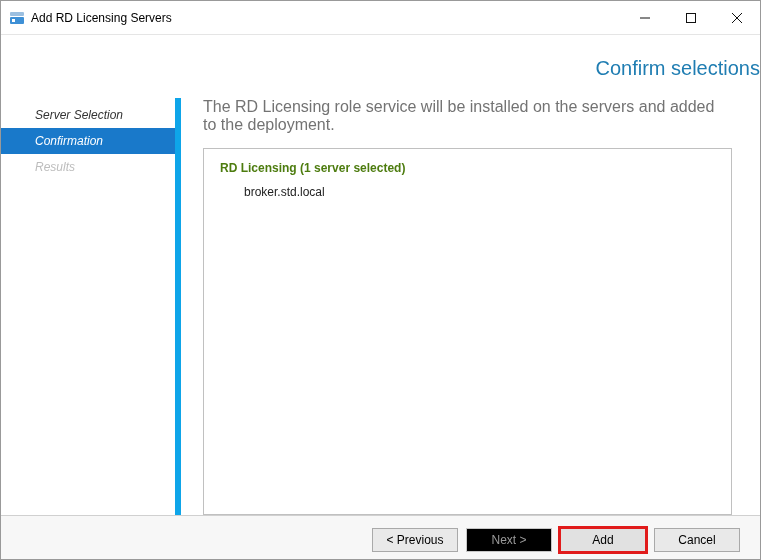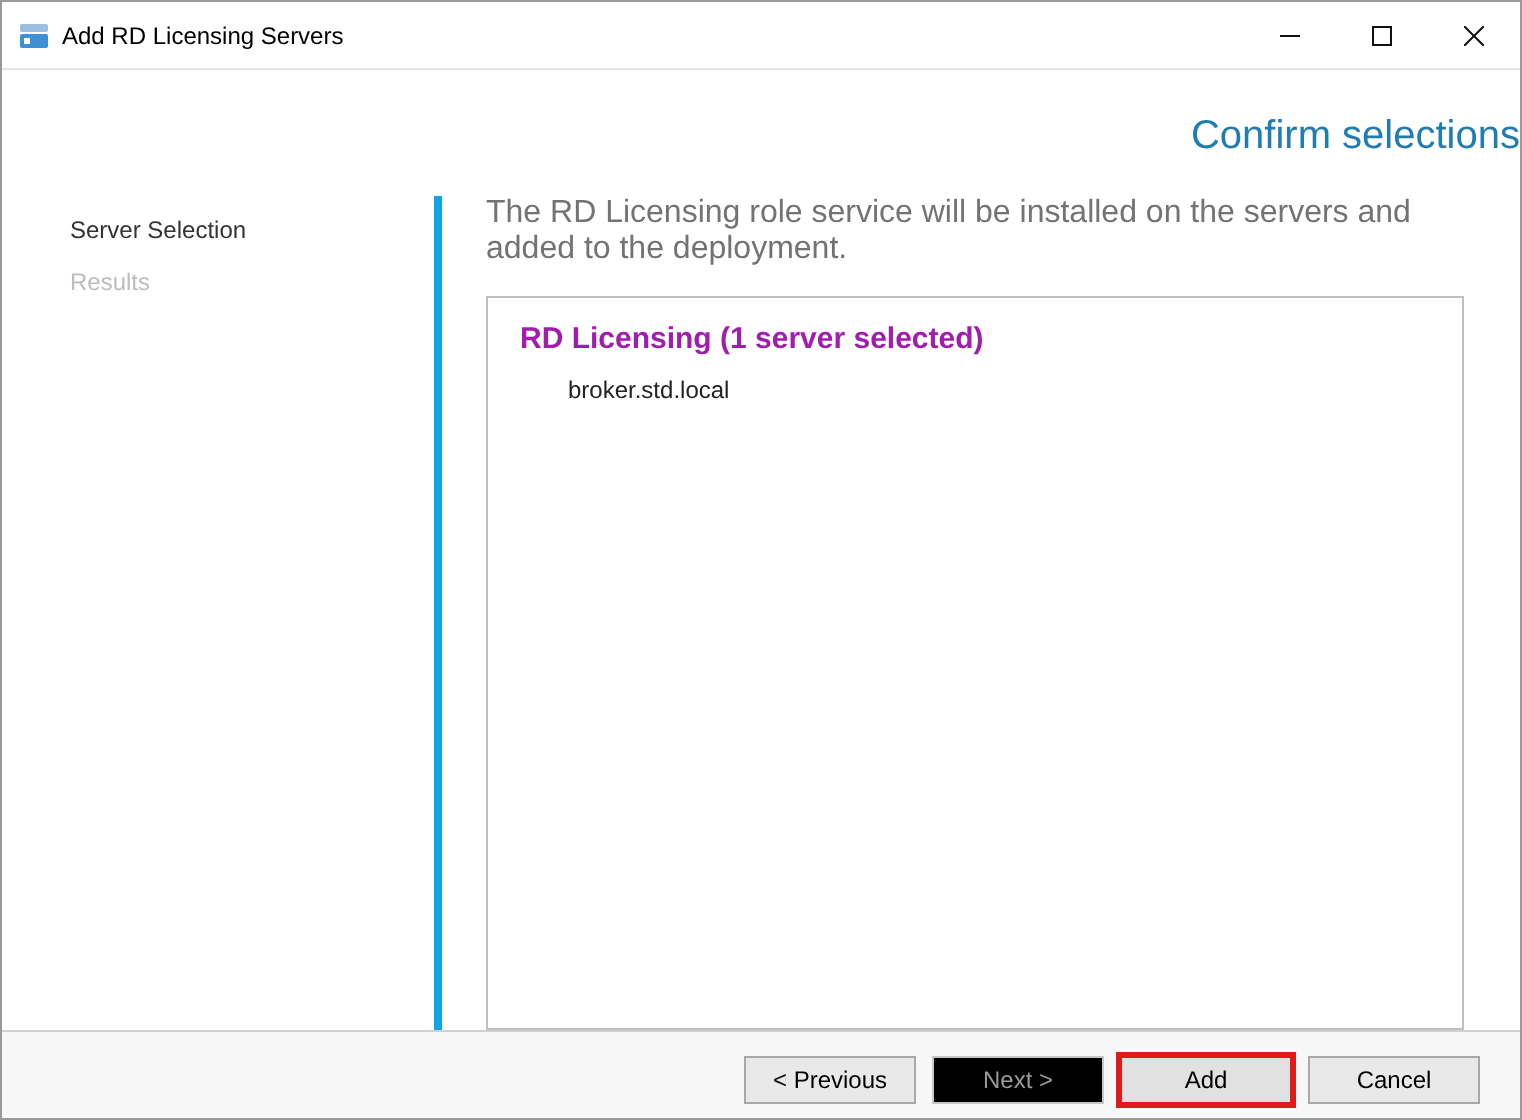--- a/index.html
+++ b/index.html
@@ -48,23 +48,24 @@
     color: #1f7db2;
     padding: 22px 0 18px 26px;
     text-align: right;
   }
   .body {
     flex: 1;
     display: flex;
     padding-right: 28px;
   }
   .sidebar {
-    width: 220px;
-    border-right: 4px solid #0ea5e9;
+    width: 180px;
+    border-right: 6px solid #0ea5e9;
     padding-top: 4px;
+    font-style: italic;
   }
   .nav-item {
     padding: 6px 0 6px 34px;
     font-size: 12px;
     color: #333;
     cursor: pointer;
   }
   .nav-item.active {
     background: #1979ca;
     color: #fff;
@@ -85,22 +86,22 @@
     margin-bottom: 14px;
   }
   .panel {
     flex: 1;
     border: 1px solid #c0c0c0;
     padding: 12px 16px;
     overflow: auto;
   }
   .panel-title {
     font-weight: 700;
-    font-size: 15px;
-    color: #a21caf;
+    font-size: 12px;
+    color: #4d7c0f;
     margin-bottom: 10px;
   }
   .server-entry {
     font-size: 12px;
     color: #222;
     padding-left: 24px;
   }
   .footer {
     height: 48px;
     border-top: 1px solid #d0d0d0;
@@ -164,20 +165,21 @@
         </svg>
     </div>
   </div>
 </div>
 
 <div class="content">
   <div class="heading">Confirm selections</div>
   <div class="body">
     <div class="sidebar">
       <div class="nav-item">Server Selection</div>
+      <div class="nav-item active">Confirmation</div>
       <div class="nav-item disabled">Results</div>
     </div>
     <div class="main">
       <div class="desc">The RD Licensing role service will be installed on the servers and added to the deployment.</div>
       <div class="panel">
         <div class="panel-title">RD Licensing  (1 server selected)</div>
         <div class="server-entry">broker.std.local</div>
       </div>
     </div>
   </div>

